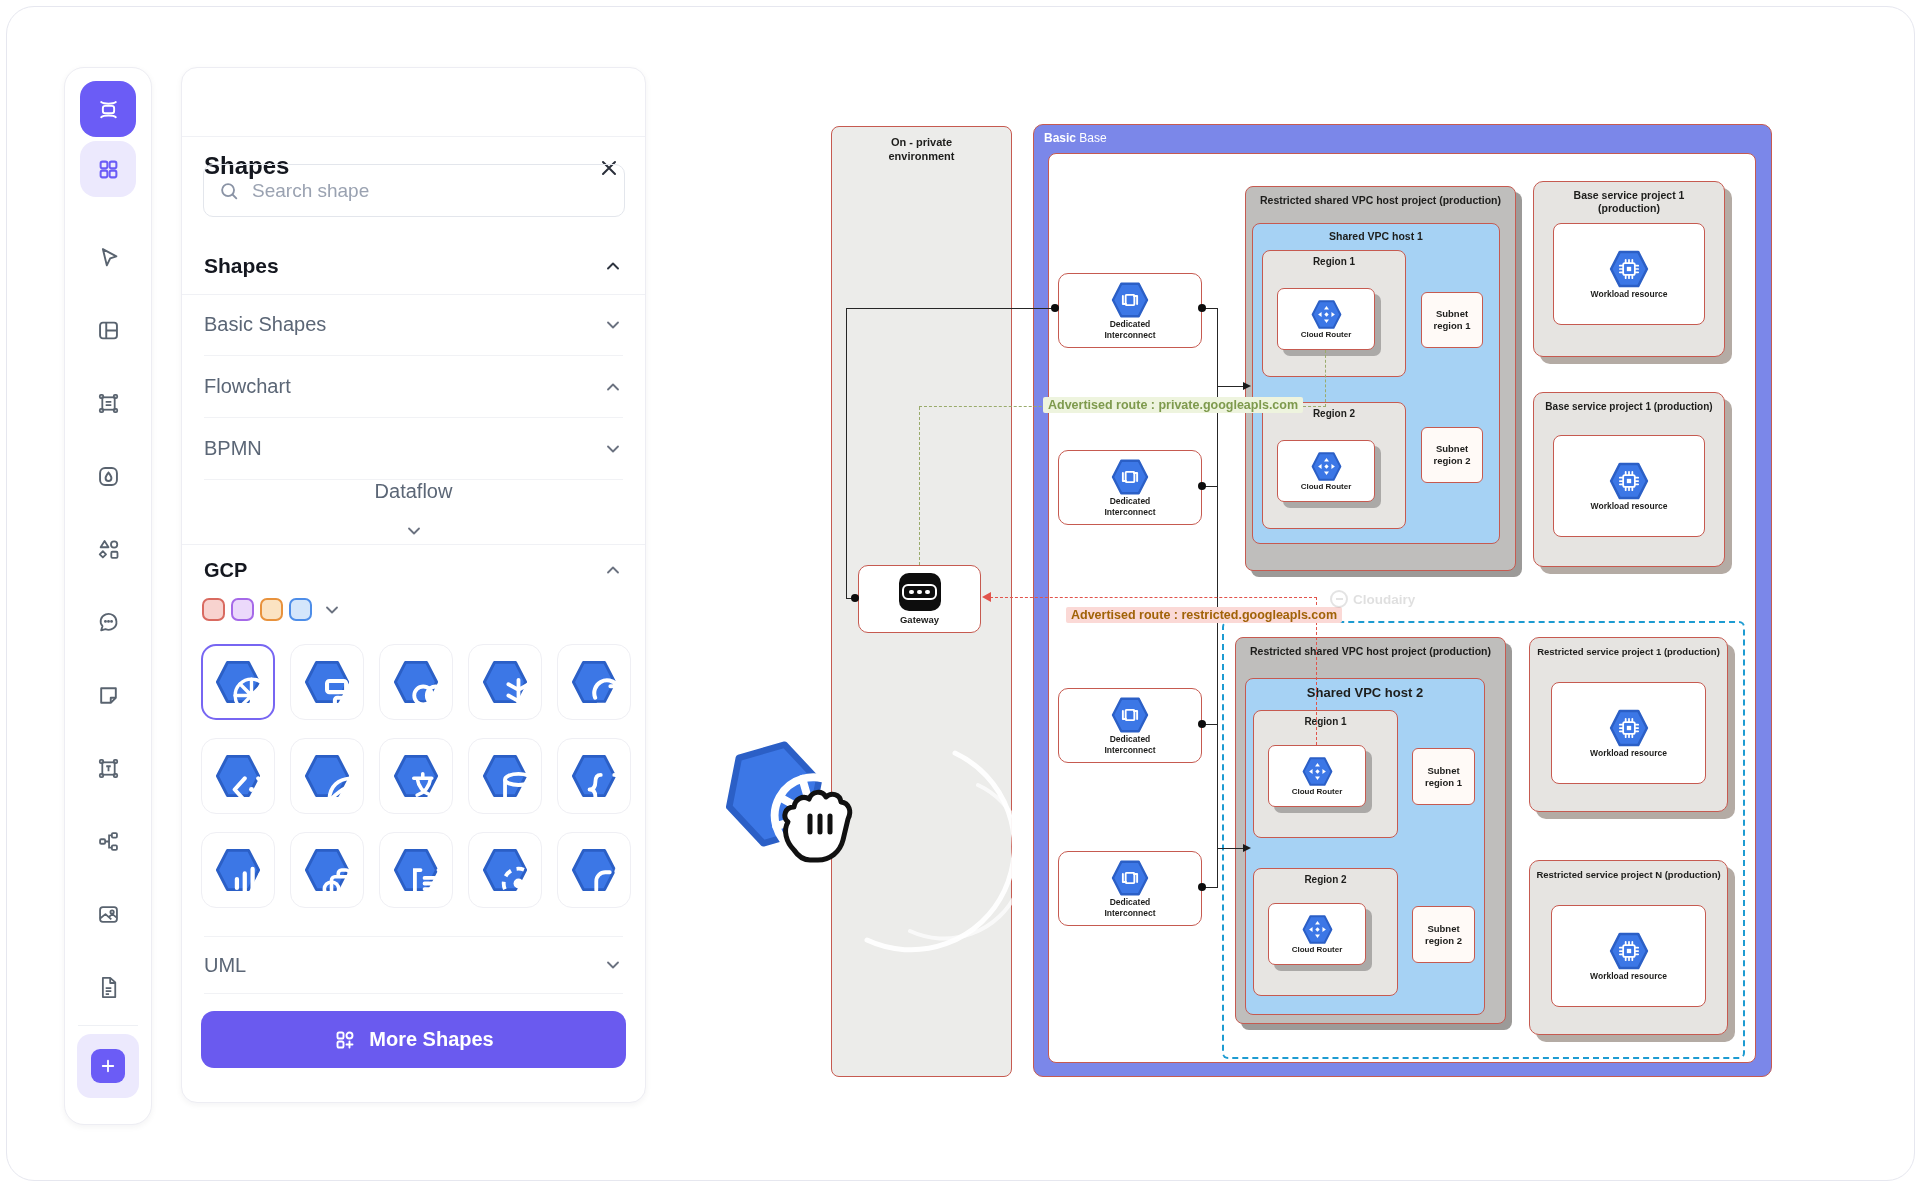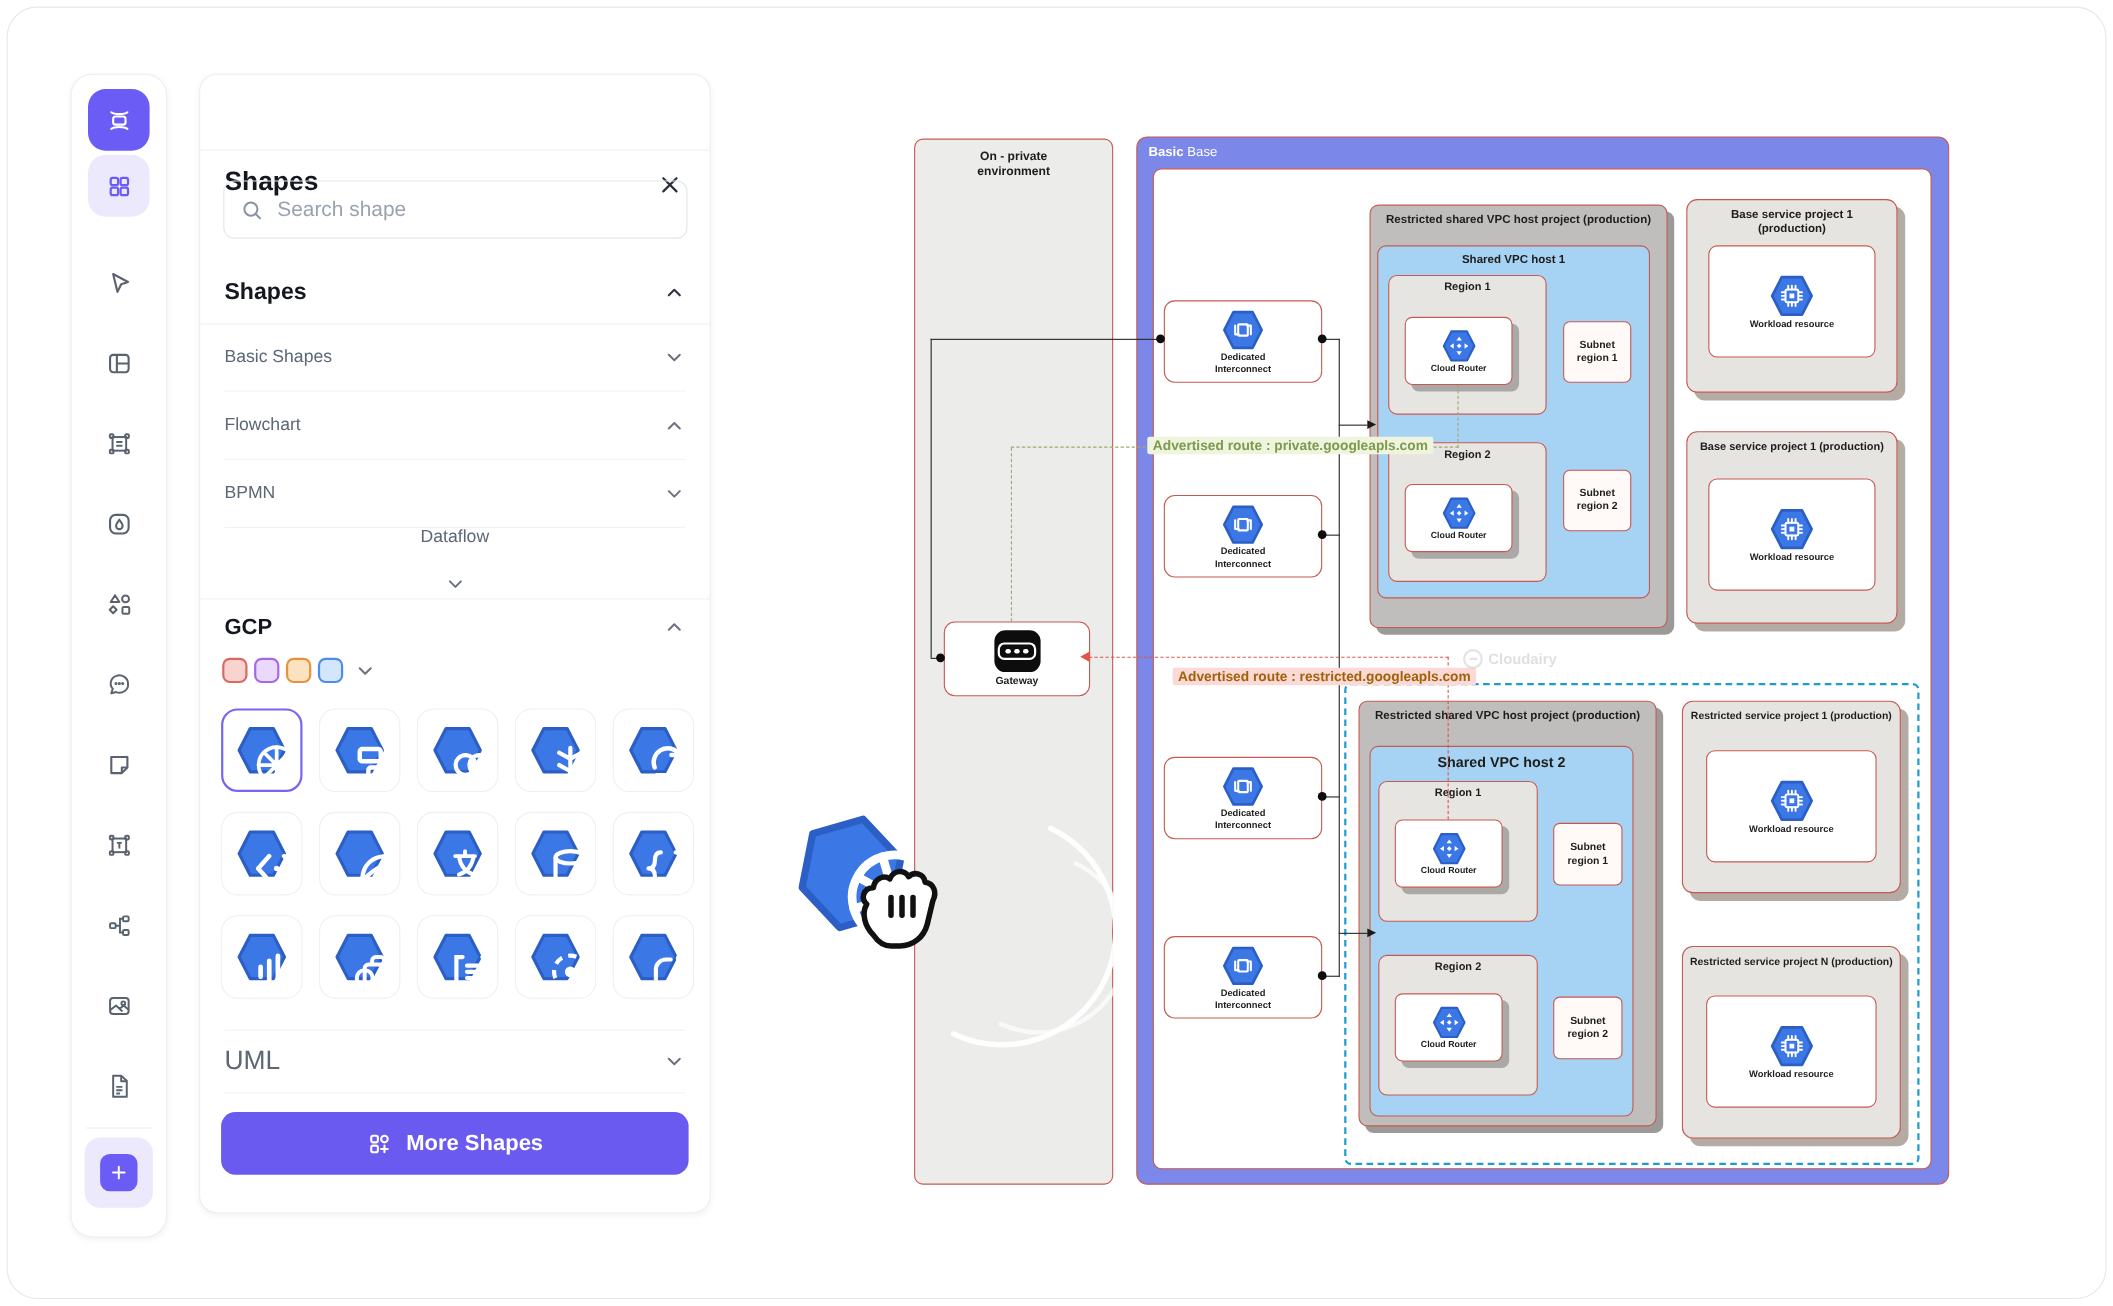--- a/index.html
+++ b/index.html
@@ -29,33 +29,33 @@
   .p-title{position:absolute;left:22px;top:84px;font-size:24px;font-weight:bold;color:#14171F;}
   .p-close{position:absolute;right:24px;top:88px;width:24px;height:24px;color:#2a2f3a;}
   .p-div{position:absolute;left:0;right:0;border-top:1px solid #f0f1f5;}
   .p-search{position:absolute;left:21px;top:96px;width:422px;height:53px;border:1px solid #e3e6ec;border-radius:10px;
             display:flex;align-items:center;gap:10px;padding:0 14px;box-sizing:border-box;}
   .p-search input{border:0;outline:0;font-size:19px;color:#3a4150;width:100%;font-family:inherit;background:transparent;}
   .p-search input::placeholder{color:#9aa2b1;}
   .p-sec-head{position:absolute;left:22px;right:22px;top:170px;height:56px;display:flex;align-items:center;justify-content:space-between;}
   .p-sec-head .lbl{font-size:21px;font-weight:bold;color:#14171F;}
   .acc-row{height:61px;display:flex;align-items:center;justify-content:space-between;border-bottom:1px solid #f1f2f5;}
-  .acc-row .lbl{font-size:16px;color:#5b6676;}
+  .acc-row .lbl{font-size:20px;color:#5b6676;}
   .chev{width:20px;height:20px;color:#6b7280;}
   .chev.dark{color:#2e3440;}
   .gcp-head{position:absolute;left:22px;right:22px;top:478px;height:48px;display:flex;align-items:center;justify-content:space-between;}
   .gcp-head .lbl{font-size:20px;font-weight:bold;color:#14171F;}
   .swatches{position:absolute;left:20px;top:530px;display:flex;align-items:center;gap:6px;}
   .sw{width:23px;height:23px;border-radius:7px;border:2px solid;box-sizing:border-box;}
   .tile-grid{position:absolute;left:19px;top:576px;display:grid;grid-template-columns:repeat(5,74px);gap:18px 15px;}
   .tile{width:74px;height:76px;border:1.5px solid #efeff4;border-radius:15px;display:flex;align-items:center;justify-content:center;box-sizing:border-box;background:#fff;}
   .tile.sel{border:2px solid #7766F2;}
   .tile svg{width:46px;height:46px;}
   .uml-row{position:absolute;left:22px;right:22px;top:868px;height:56px;display:flex;align-items:center;justify-content:space-between;border-top:1px solid #f1f2f5;border-bottom:1px solid #f1f2f5;}
-  .uml-row .lbl{font-size:24px;color:#5b6676;}
+  .uml-row .lbl{font-size:20px;color:#5b6676;}
   .more-btn{position:absolute;left:19px;top:943px;width:425px;height:57px;background:#6A5AEF;border:0;border-radius:13px;
             color:#fff;font-size:20px;font-weight:bold;display:flex;align-items:center;justify-content:center;gap:12px;font-family:inherit;}
   .more-btn svg{width:24px;height:24px;}
   
   .canvas{position:absolute;inset:0;}
   .gbox{position:absolute;border:1.5px solid #C65A50;border-radius:8px;box-sizing:border-box;}
   .blabel{font-weight:bold;color:#1d1d1b;text-align:center;line-height:1.25;}
   .node{background:#fff;display:flex;flex-direction:column;align-items:center;justify-content:center;border-radius:10px;}
   .nlab{font-size:8.5px;font-weight:bold;color:#1d1d1b;text-align:center;line-height:1.2;}
   .stackA{box-shadow:6px 6px 0 0 #9C9A98;}
@@ -234,21 +234,21 @@
       </svg>
     <div class="nlab" style="max-width:72px;">Dedicated Interconnect</div>
   </div>
   <div class="gbox node" style="left:1058px;top:851px;width:144px;height:75px;">
     <svg viewBox="0 0 48 48" style="width:38px;height:38px">
         <use href="#sym-ic"></use>
       </svg>
     <div class="nlab" style="max-width:72px;">Dedicated Interconnect</div>
   </div>
 
-  <div class="gbox node" style="left:858px;top:565px;width:133px;height:68px;gap:3px;">
+  <div class="gbox node" style="left:858px;top:565px;width:123px;height:68px;gap:3px;">
     <div class="gwicon">
         <div class="gwframe">
           <i></i>
           <i></i>
           <i></i>
         </div>
       </div>
     <div class="nlab" style="font-size:9.5px;">Gateway</div>
   </div>
 

